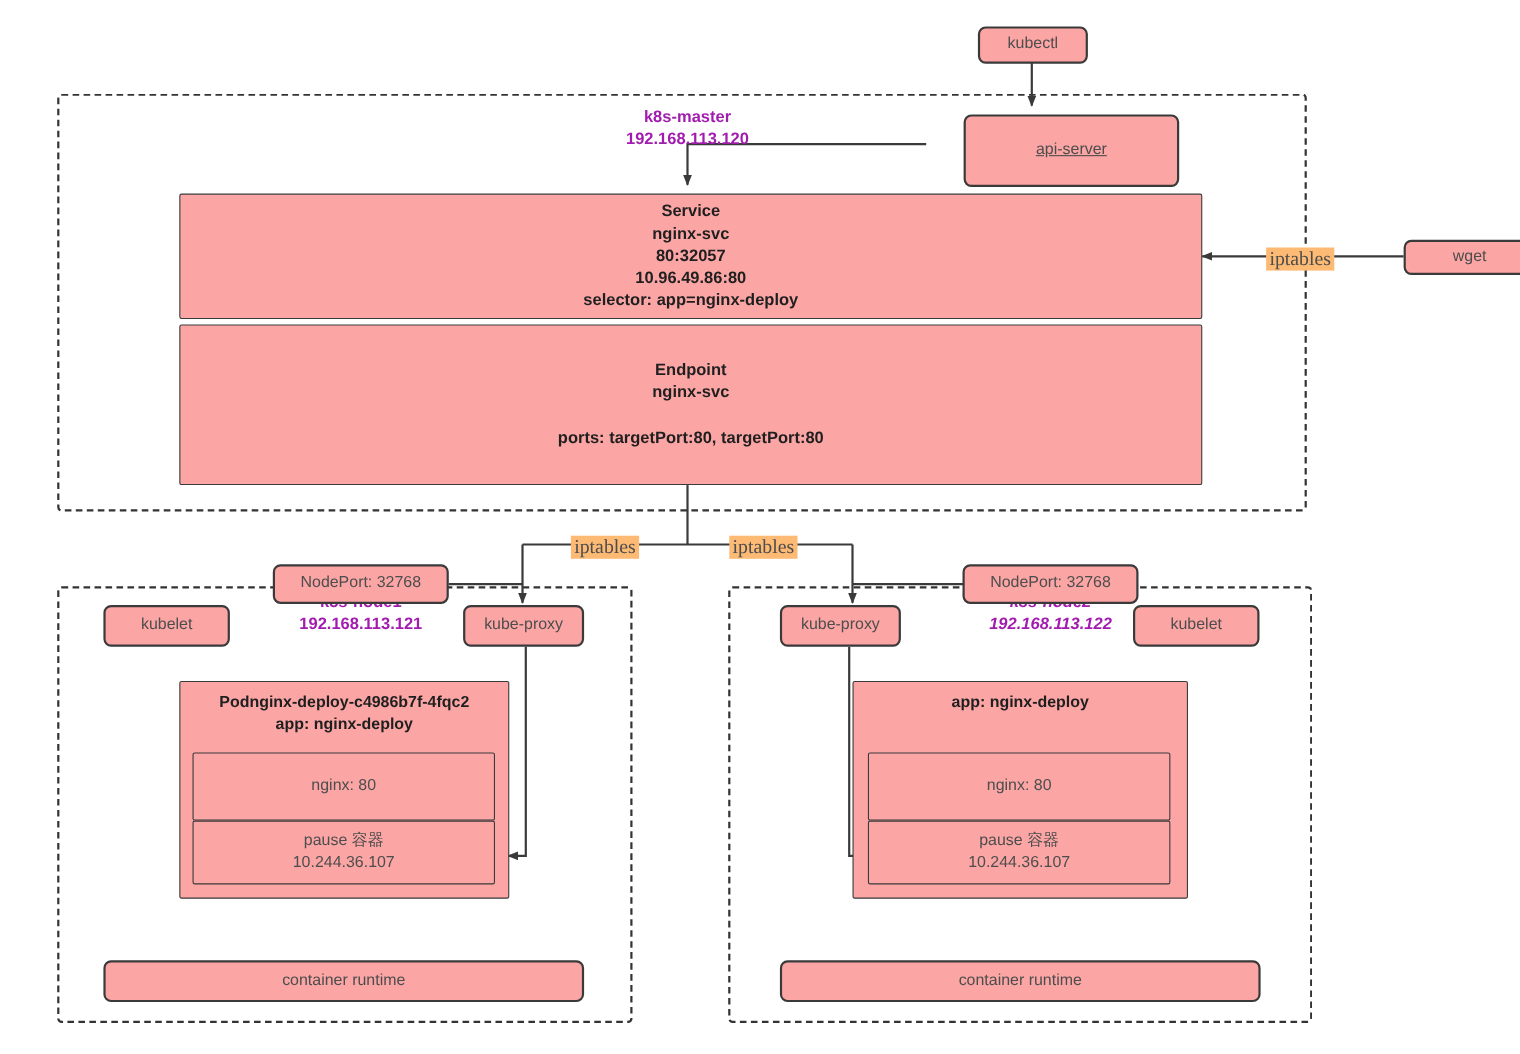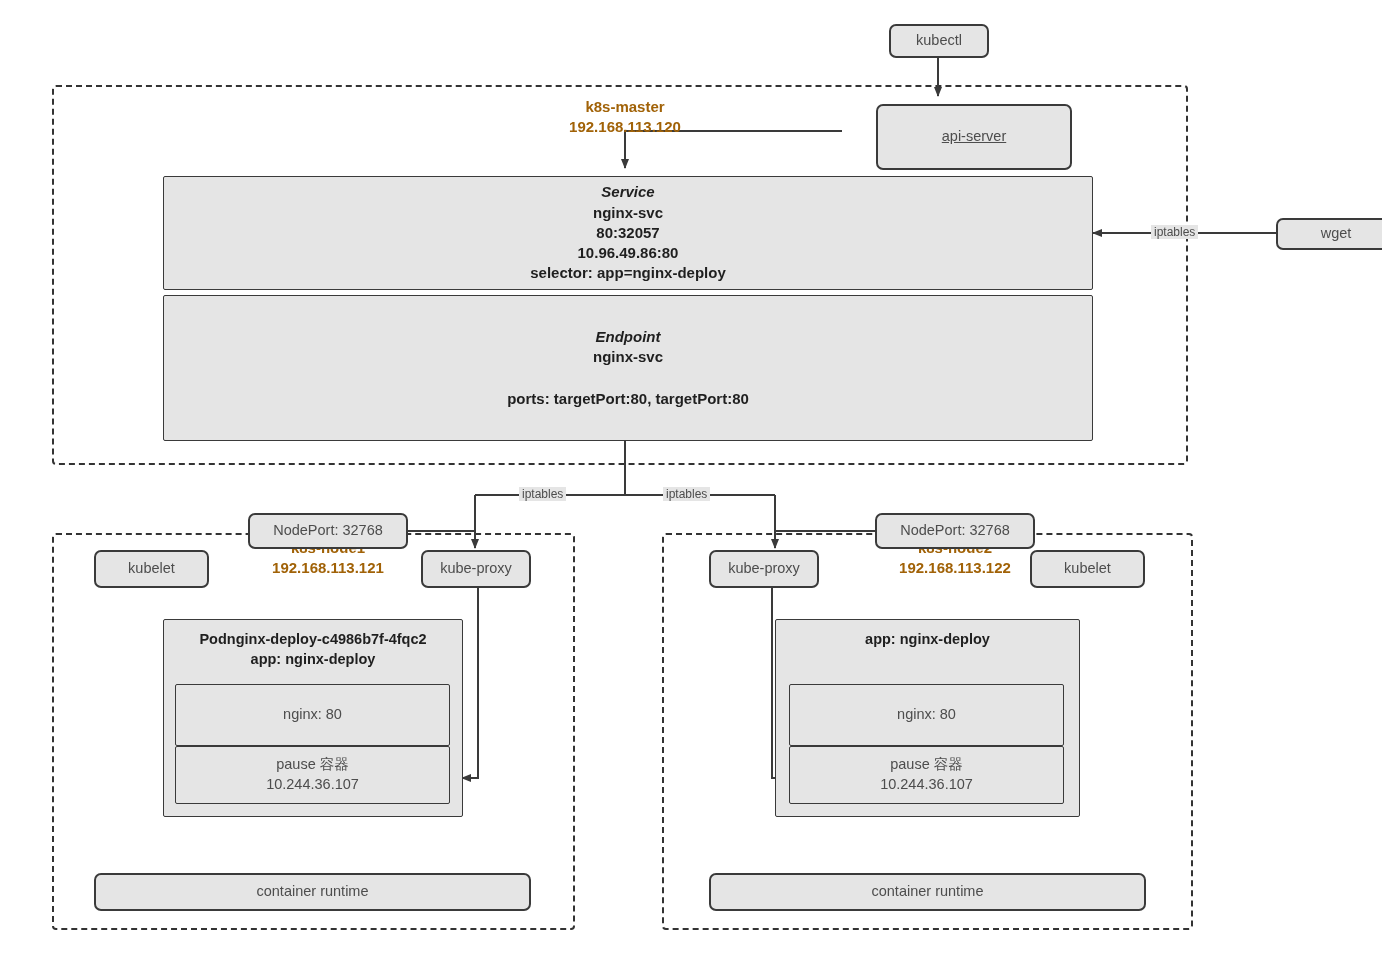--- a/index.html
+++ b/index.html
@@ -16,21 +16,21 @@
     width: 1382px;
     height: 958px;
     background: #ffffff;
     overflow: hidden;
   }
   .box {
     position: absolute;
     box-sizing: border-box;
     border: 2px solid #3a3a3a;
     border-radius: 7px;
-    background: #e5e5e5;
+    background: #fca5a5;
     display: flex;
     flex-direction: column;
     align-items: center;
     justify-content: center;
     text-align: center;
     font-size: 14.5px;
     color: #4d4d4d;
     line-height: 1.35;
     z-index: 5;
   }
@@ -45,57 +45,57 @@
     box-sizing: border-box;
     border: 2px dashed #333333;
     border-radius: 4px;
     background: transparent;
     z-index: 1;
   }
   .nodetitle {
     position: absolute;
     font-weight: bold;
     font-size: 15px;
-    color: #a16207;
+    color: #a21caf;
     text-align: center;
     line-height: 1.35;
     z-index: 6;
     white-space: nowrap;
   }
   .svc-title {
     font-weight: bold;
     color: #1f1f1f;
     font-size: 15px;
-    font-style: italic;
   }
   .bold-line {
     font-weight: bold;
     color: #1f1f1f;
     font-size: 15px;
   }
   .spacer {
     height: 11px;
   }
   svg.wires {
     position: absolute;
     left: 0;
     top: 0;
     width: 1382px;
     height: 958px;
     z-index: 3;
     pointer-events: none;
   }
   .edgelabel {
     position: absolute;
-    font-size: 12px;
+    font-size: 18px;
     color: #4d4d4d;
-    background: #e5e5e5;
+    background: #fdba74;
     padding: 0 3px;
     white-space: nowrap;
     z-index: 7;
+    font-family: Liberation Serif, serif;
   }
   .pod-head {
     position: absolute;
     top: 10px;
     left: 8px;
     right: 8px;
     text-align: center;
     font-weight: bold;
     font-size: 14.5px;
     color: #1f1f1f;
@@ -217,21 +217,21 @@
   </div>
 
   <div class="box" style="left:709px; top:550px; width:110px; height:38px; z-index:8;">
     <span>kube-proxy</span>
   </div>
 
   <div class="box" style="left:875px; top:513px; width:160px; height:36px; z-index:8;">
     <span>NodePort: 32768</span>
   </div>
 
-  <div class="nodetitle" style="left:865px; top:538px; width:180px;">
+  <div class="nodetitle" style="left:865px; top:538px; width:180px;font-style:italic;">
     <div>k8s-node2</div>
     <div>192.168.113.122</div>
   </div>
 
   <div class="box" style="left:1030px; top:550px; width:115px; height:38px;">
     <span>kubelet</span>
   </div>
 
   <div class="box square thin" style="left:775px; top:619px; width:305px; height:198px; justify-content:flex-start;">
     <div class="pod-head">

